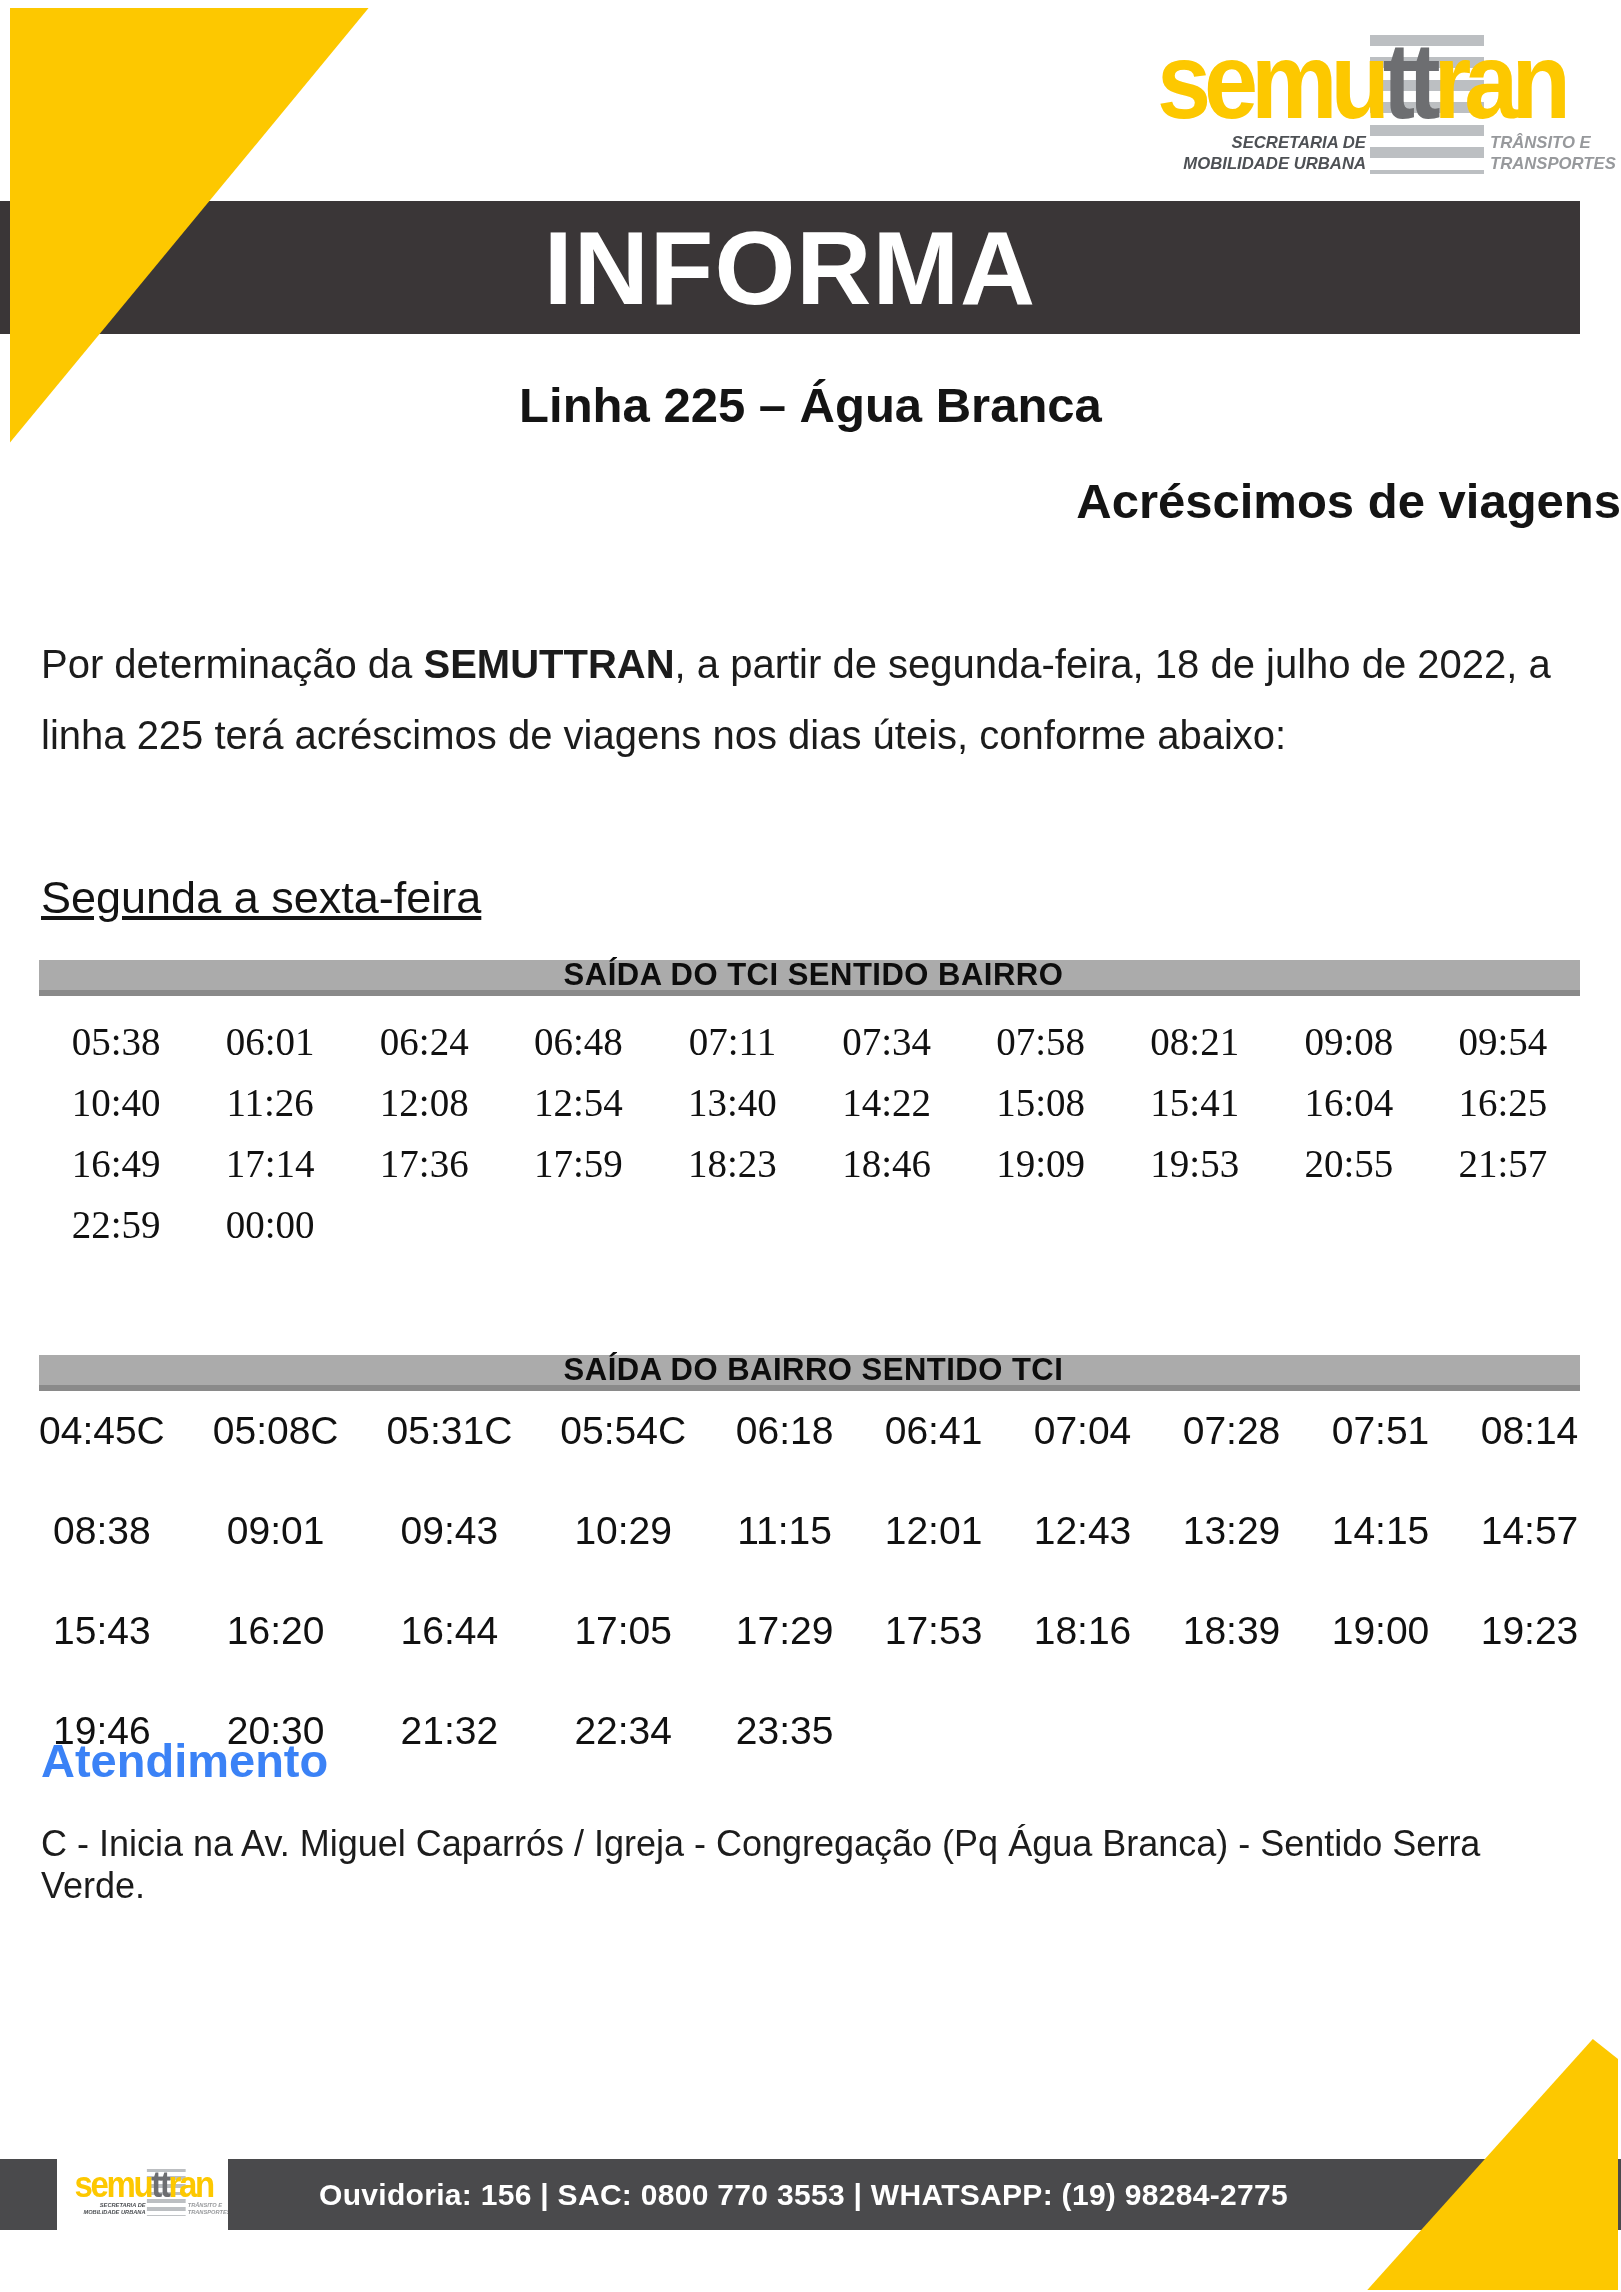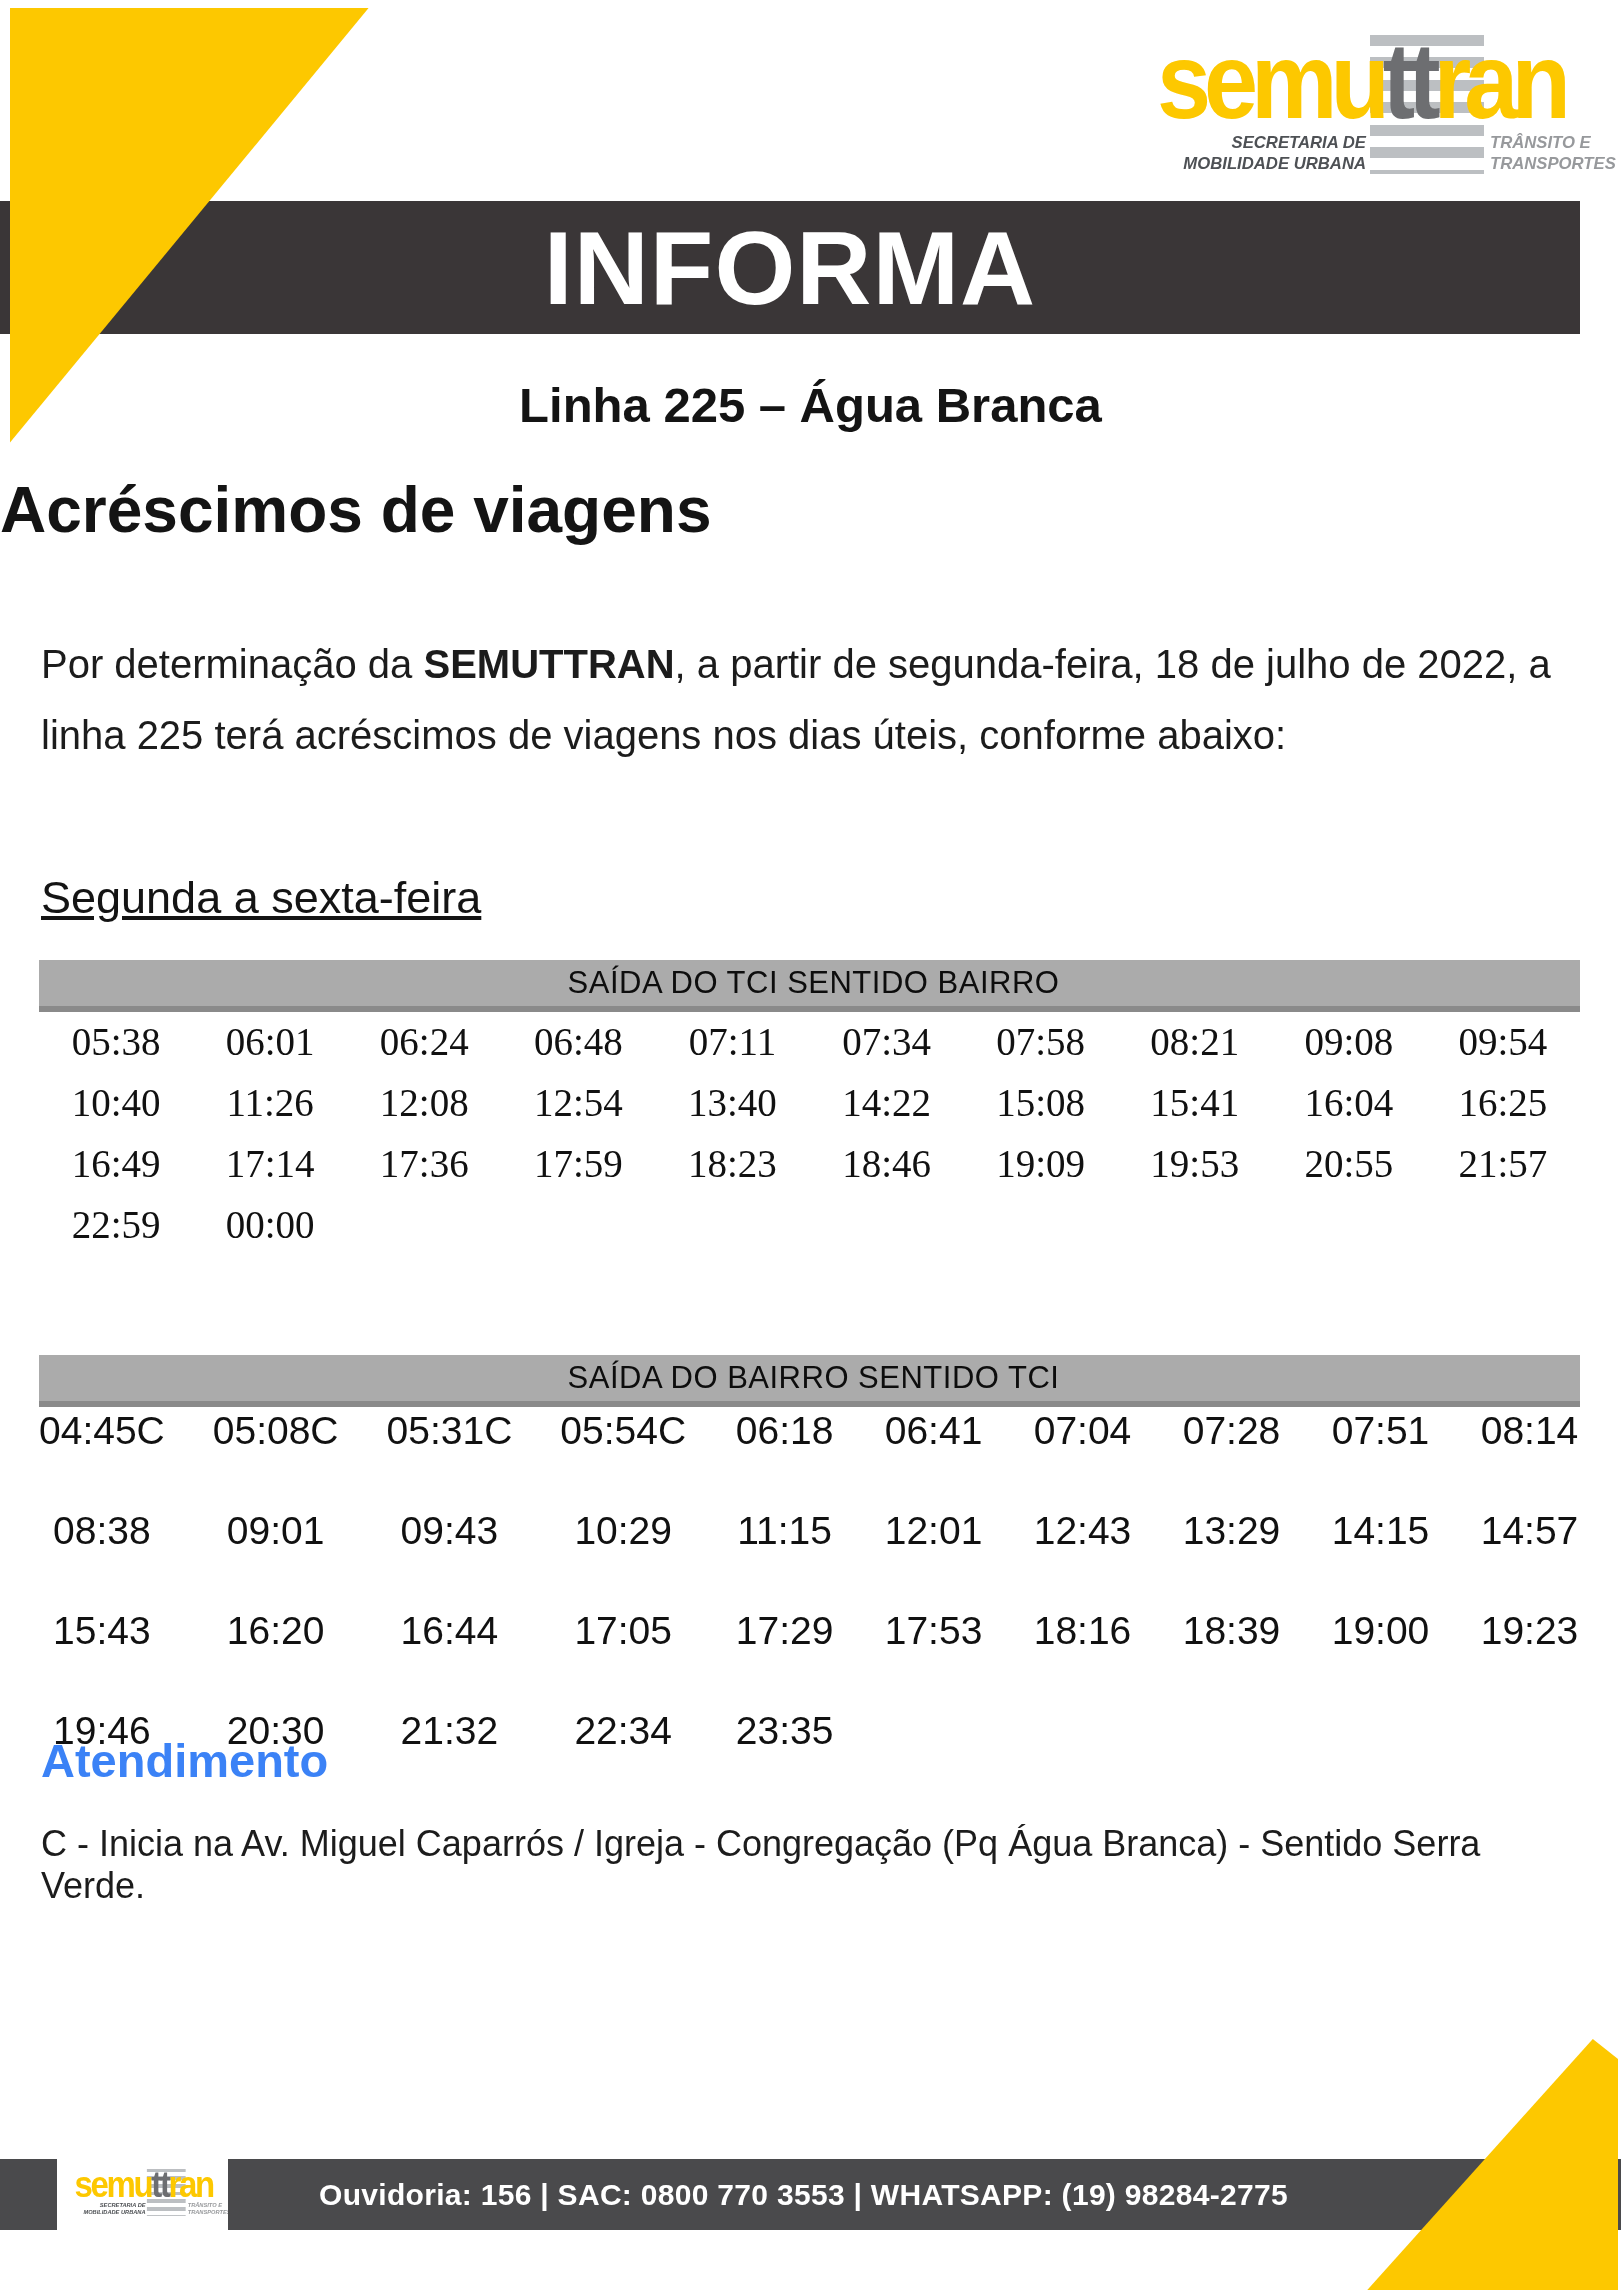--- a/index.html
+++ b/index.html
@@ -32,31 +32,31 @@
   .banner{
     position:absolute;left:0;top:201px;width:1580px;height:133px;
     background:var(--dark-banner);z-index:2;
     display:flex;align-items:center;justify-content:center;
   }
   .banner-title{
     color:#ffffff;font-weight:bold;font-size:104px;letter-spacing:1px;line-height:1;
   }
   
   .doc-title{position:absolute;left:0;top:377px;width:1621px;text-align:center;font-size:49px;font-weight:bold;color:#141414;}
-  .doc-subtitle{position:absolute;left:0;top:473px;width:1621px;text-align:left;font-size:64px;font-weight:bold;color:#141414;}
+  .doc-subtitle{position:absolute;left:0;top:473px;width:1621px;text-align:right;font-size:49px;font-weight:bold;color:#141414;}
   .intro{position:absolute;left:41px;top:629px;width:1514px;font-size:40px;line-height:71px;color:#1c1c1c;}
   .intro b{font-weight:bold;}
   .weekday-heading{position:absolute;left:41px;top:872px;font-size:45px;color:#141414;text-decoration:underline;}
   
   .tbl-header{
-    position:absolute;left:39px;width:1541px;height:52px;
+    position:absolute;left:39px;width:1541px;height:36px;
     background:var(--table-header-gray);
     border-bottom:6.9px solid var(--table-header-border);
     display:flex;align-items:center;justify-content:center;
-    font-size:31px;font-weight:normal;color:#0d0d0d;letter-spacing:0.5px;padding-left:8px;
+    font-size:31px;font-weight:bold;color:#0d0d0d;letter-spacing:0.5px;padding-left:8px;
   }
   .tbl-header.t1{top:960px;}
   .tbl-header.t2{top:1355px;}
   .tbl-grid{
     position:absolute;left:39px;width:1541px;
     display:grid;grid-template-columns:repeat(10,1fr);
     font-size:39px;color:#111111;
   }
   .tbl-grid.t1{top:1011px;grid-auto-rows:61px;font-family:Liberation Serif, serif;}
   .tbl-grid.t2{top:1405px;grid-auto-rows:52px;gap:48px;}

